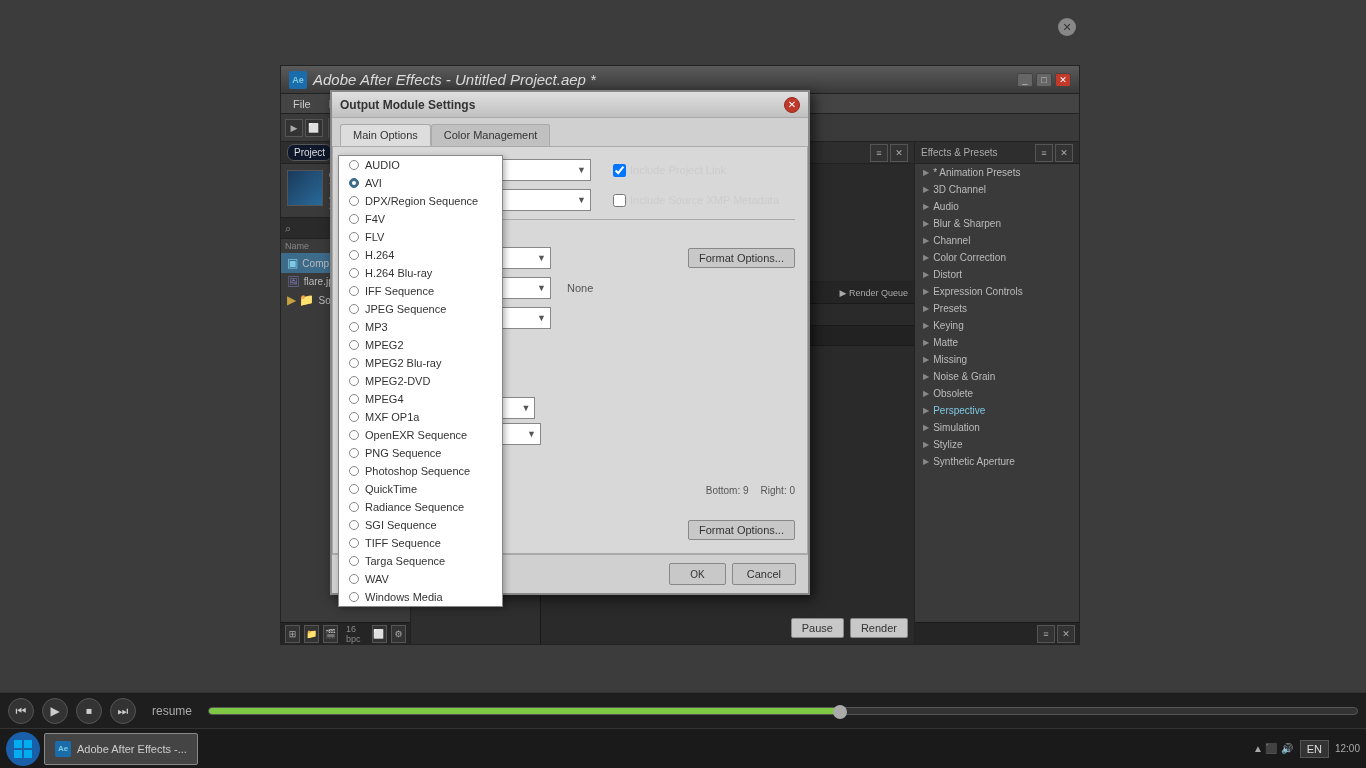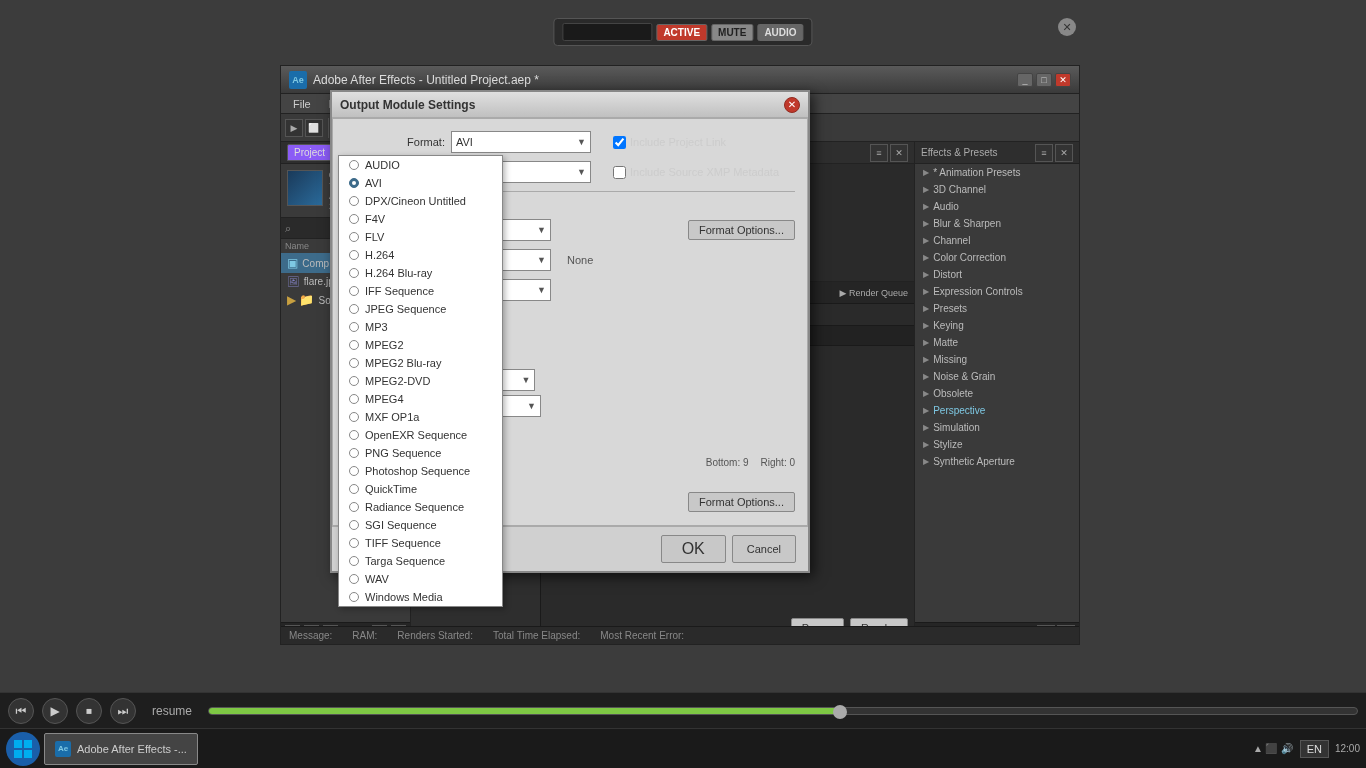--- a/index.html
+++ b/index.html
@@ -92,21 +92,21 @@
     .ae-logo {
       width: 18px;
       height: 18px;
       background: #1a6daa;
       border-radius: 2px;
       display: flex; align-items: center; justify-content: center;
       font-size: 9px;
       font-weight: bold;
       color: #7ec8e3;
     }
-    .ae-title { font-size: 12px; color: #ddd; flex: 1; }
+    .ae-title { font-size: 15px; color: #ddd; flex: 1; font-style: italic; }
     .ae-win-btns { display: flex; gap: 3px; }
     .ae-win-btn {
       width: 16px; height: 14px;
       background: #666;
       border: 1px solid #444;
       border-radius: 2px;
       display: flex; align-items: center; justify-content: center;
       font-size: 9px;
       cursor: pointer;
     }
@@ -166,21 +166,21 @@
     }
     .panel-tab {
       padding: 2px 6px;
       background: #3a3a3a;
       border: 1px solid #555;
       border-radius: 2px 2px 0 0;
       font-size: 10px;
       color: #bbb;
       cursor: pointer;
     }
-    .panel-tab.active { background: #8b5cf6; color: #ddd; }
+    .panel-tab.active { background: #0f172a; color: #ddd; border-radius: 7px; }
 
     .project-content {
       flex: 1;
       overflow: hidden;
     }
     .project-item {
       display: flex;
       align-items: center;
       padding: 3px 6px;
       gap: 4px;
@@ -550,21 +550,21 @@
       justify-content: flex-end;
       gap: 6px;
       padding: 8px 12px;
       background: #d0d0d0;
       border-top: 1px solid #aaa;
     }
     .btn-ok {
       padding: 4px 20px;
       background: #c8c8c8;
       border: 1px solid #888;
-      font-size: 16px;
+      font-size: 10px;
       color: #333;
       cursor: pointer;
       border-radius: 2px;
     }
     .btn-cancel {
       padding: 4px 14px;
       background: #c8c8c8;
       border: 1px solid #888;
       font-size: 11px;
       color: #333;
@@ -684,26 +684,20 @@
       font-size: 9px;
       cursor: pointer;
       color: #aaa;
     }
   </style>
 </head>
 <body>
 
 <div class="desktop">
 
-  <div class="top-bar">
-    <div class="top-bar-input"></div>
-    <button class="top-bar-btn btn-active">ACTIVE</button>
-    <button class="top-bar-btn btn-mute">MUTE</button>
-    <button class="top-bar-btn btn-audio">AUDIO</button>
-  </div>
   <div class="close-x">✕</div>
 
   <div class="ae-window">
 
     <div class="ae-titlebar">
       <div class="ae-logo">Ae</div>
       <span class="ae-title">Adobe After Effects - Untitled Project.aep *</span>
       <div class="ae-win-btns">
         <div class="ae-win-btn">_</div>
         <div class="ae-win-btn">□</div>
@@ -936,33 +930,30 @@
           </div>
         </div>
 
         <div style="height:22px;background:#252525;border-top:1px solid #1a1a1a;display:flex;align-items:center;justify-content:flex-end;padding:0 4px;gap:2px;">
           <div class="small-btn">≡</div>
           <div class="small-btn">✕</div>
         </div>
       </div>
     </div>
 
-    <div class="ae-statusbar">
-      <span>Message:</span>
-      <span>RAM:</span>
-      <span>Renders Started:</span>
-      <span>Total Time Elapsed:</span>
-      <span>Most Recent Error:</span>
-    </div>
   </div>
 
   <div class="dialog">
     <div class="dialog-titlebar">
       <span class="dialog-title">Output Module Settings</span>
       <div class="dialog-close">✕</div>
+    </div>
+    <div class="dialog-tabs">
+      <div class="dialog-tab active">Main Options</div>
+      <div class="dialog-tab">Color Management</div>
     </div>
     <div class="dialog-content">
 
       <div class="form-row">
         <span class="form-label">Format:</span>
         <div class="form-control">
           <div class="select-box" style="width:140px;position:relative;">
             <span>AVI</span>
             <span class="select-arrow">▼</span>
           </div>
@@ -1094,21 +1085,21 @@
     <div class="dropdown-item">
       <div class="dropdown-radio"></div>
       <span>AUDIO</span>
     </div>
     <div class="dropdown-item">
       <div class="dropdown-radio checked"></div>
       <span>AVI</span>
     </div>
     <div class="dropdown-item">
       <div class="dropdown-radio"></div>
-      <span>DPX/Cineon Untitled</span>
+      <span>DPX/Region Sequence</span>
     </div>
     <div class="dropdown-item">
       <div class="dropdown-radio"></div>
       <span>F4V</span>
     </div>
     <div class="dropdown-item">
       <div class="dropdown-radio"></div>
       <span>FLV</span>
     </div>
     <div class="dropdown-item">

